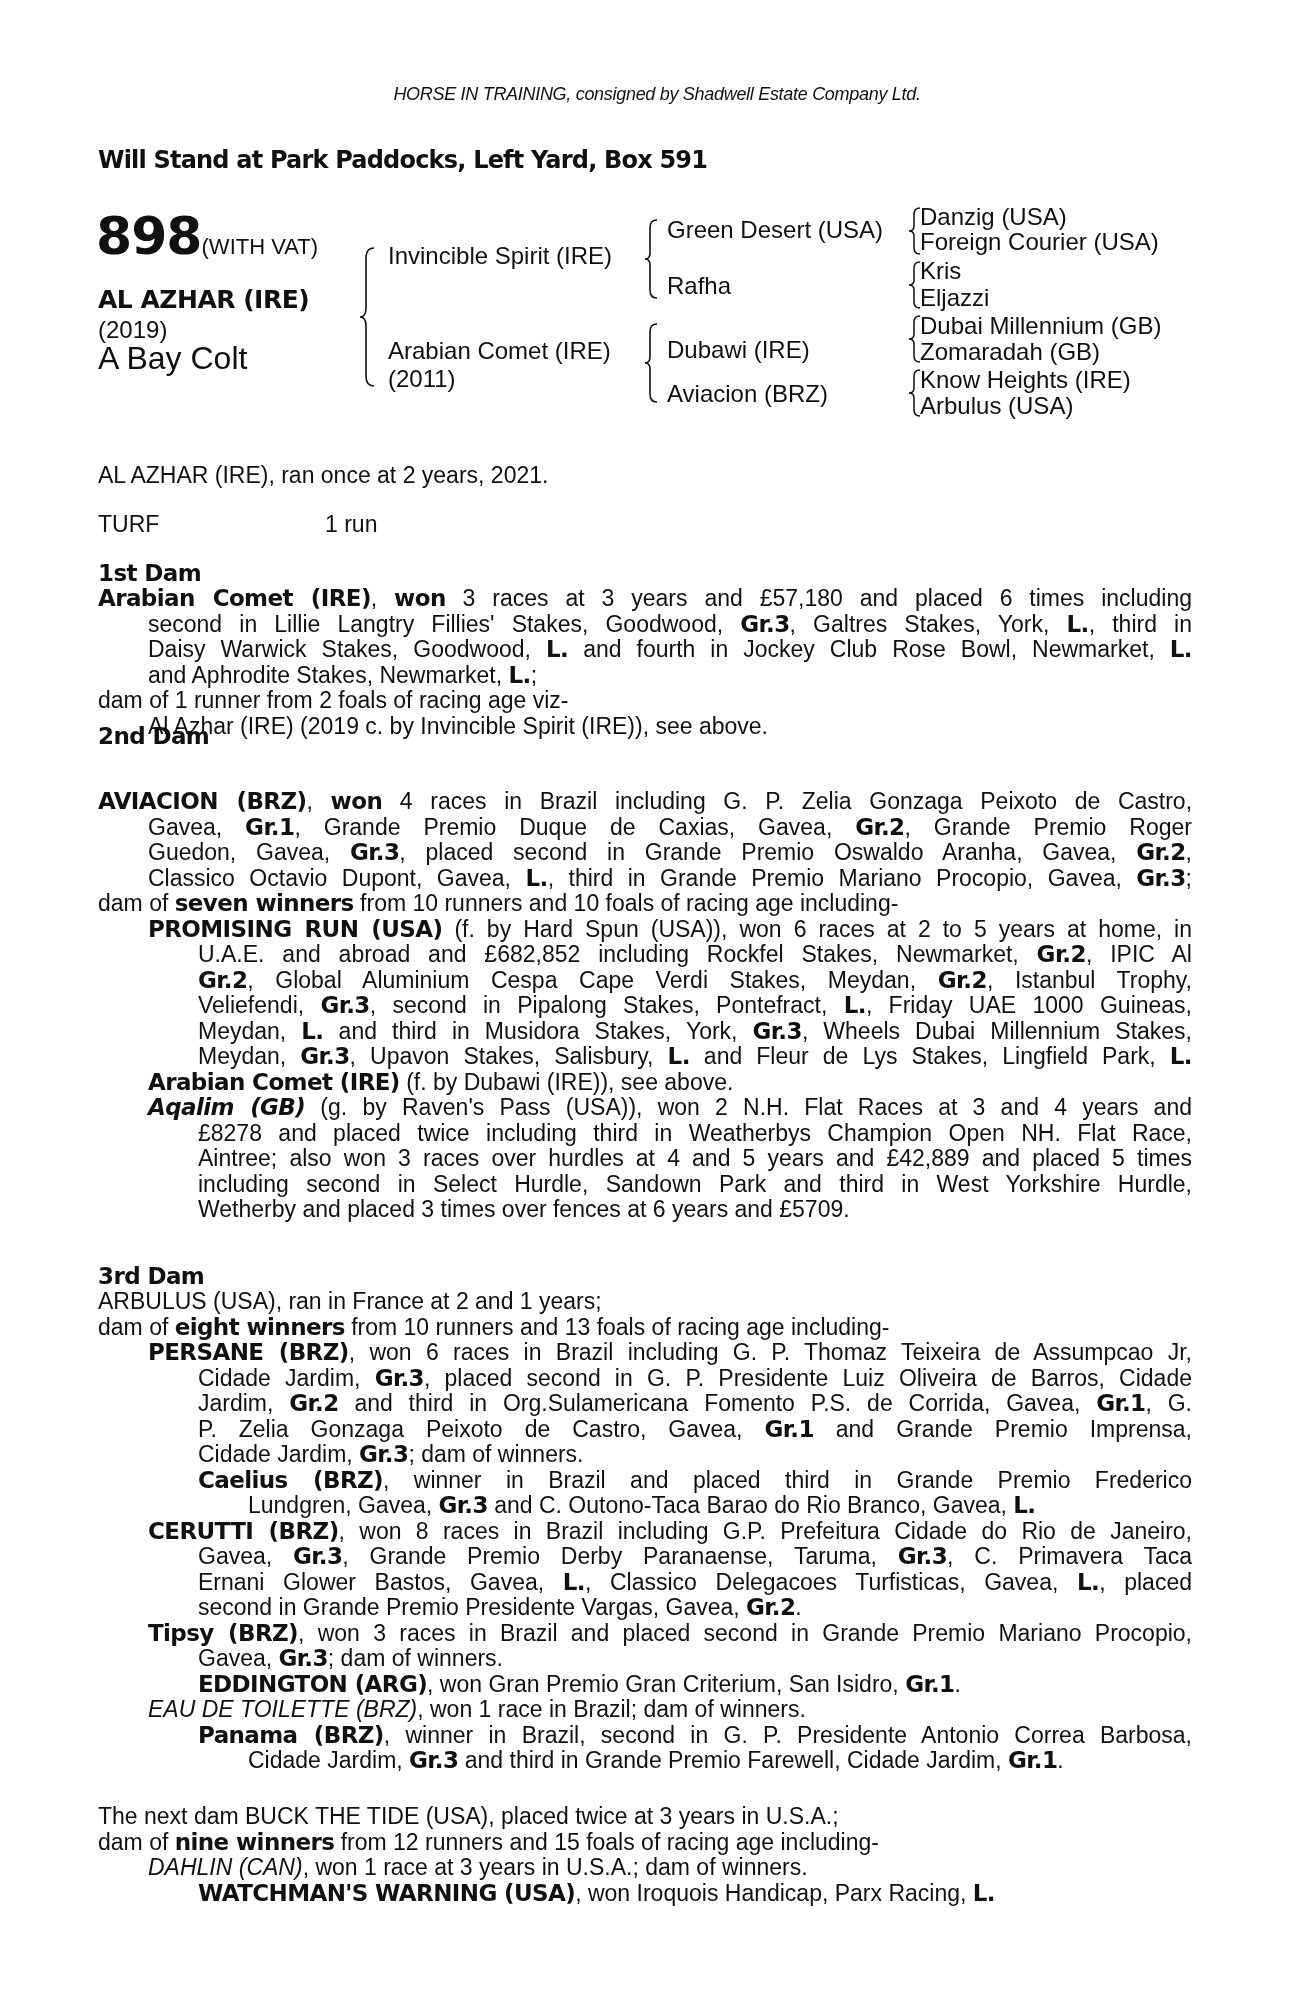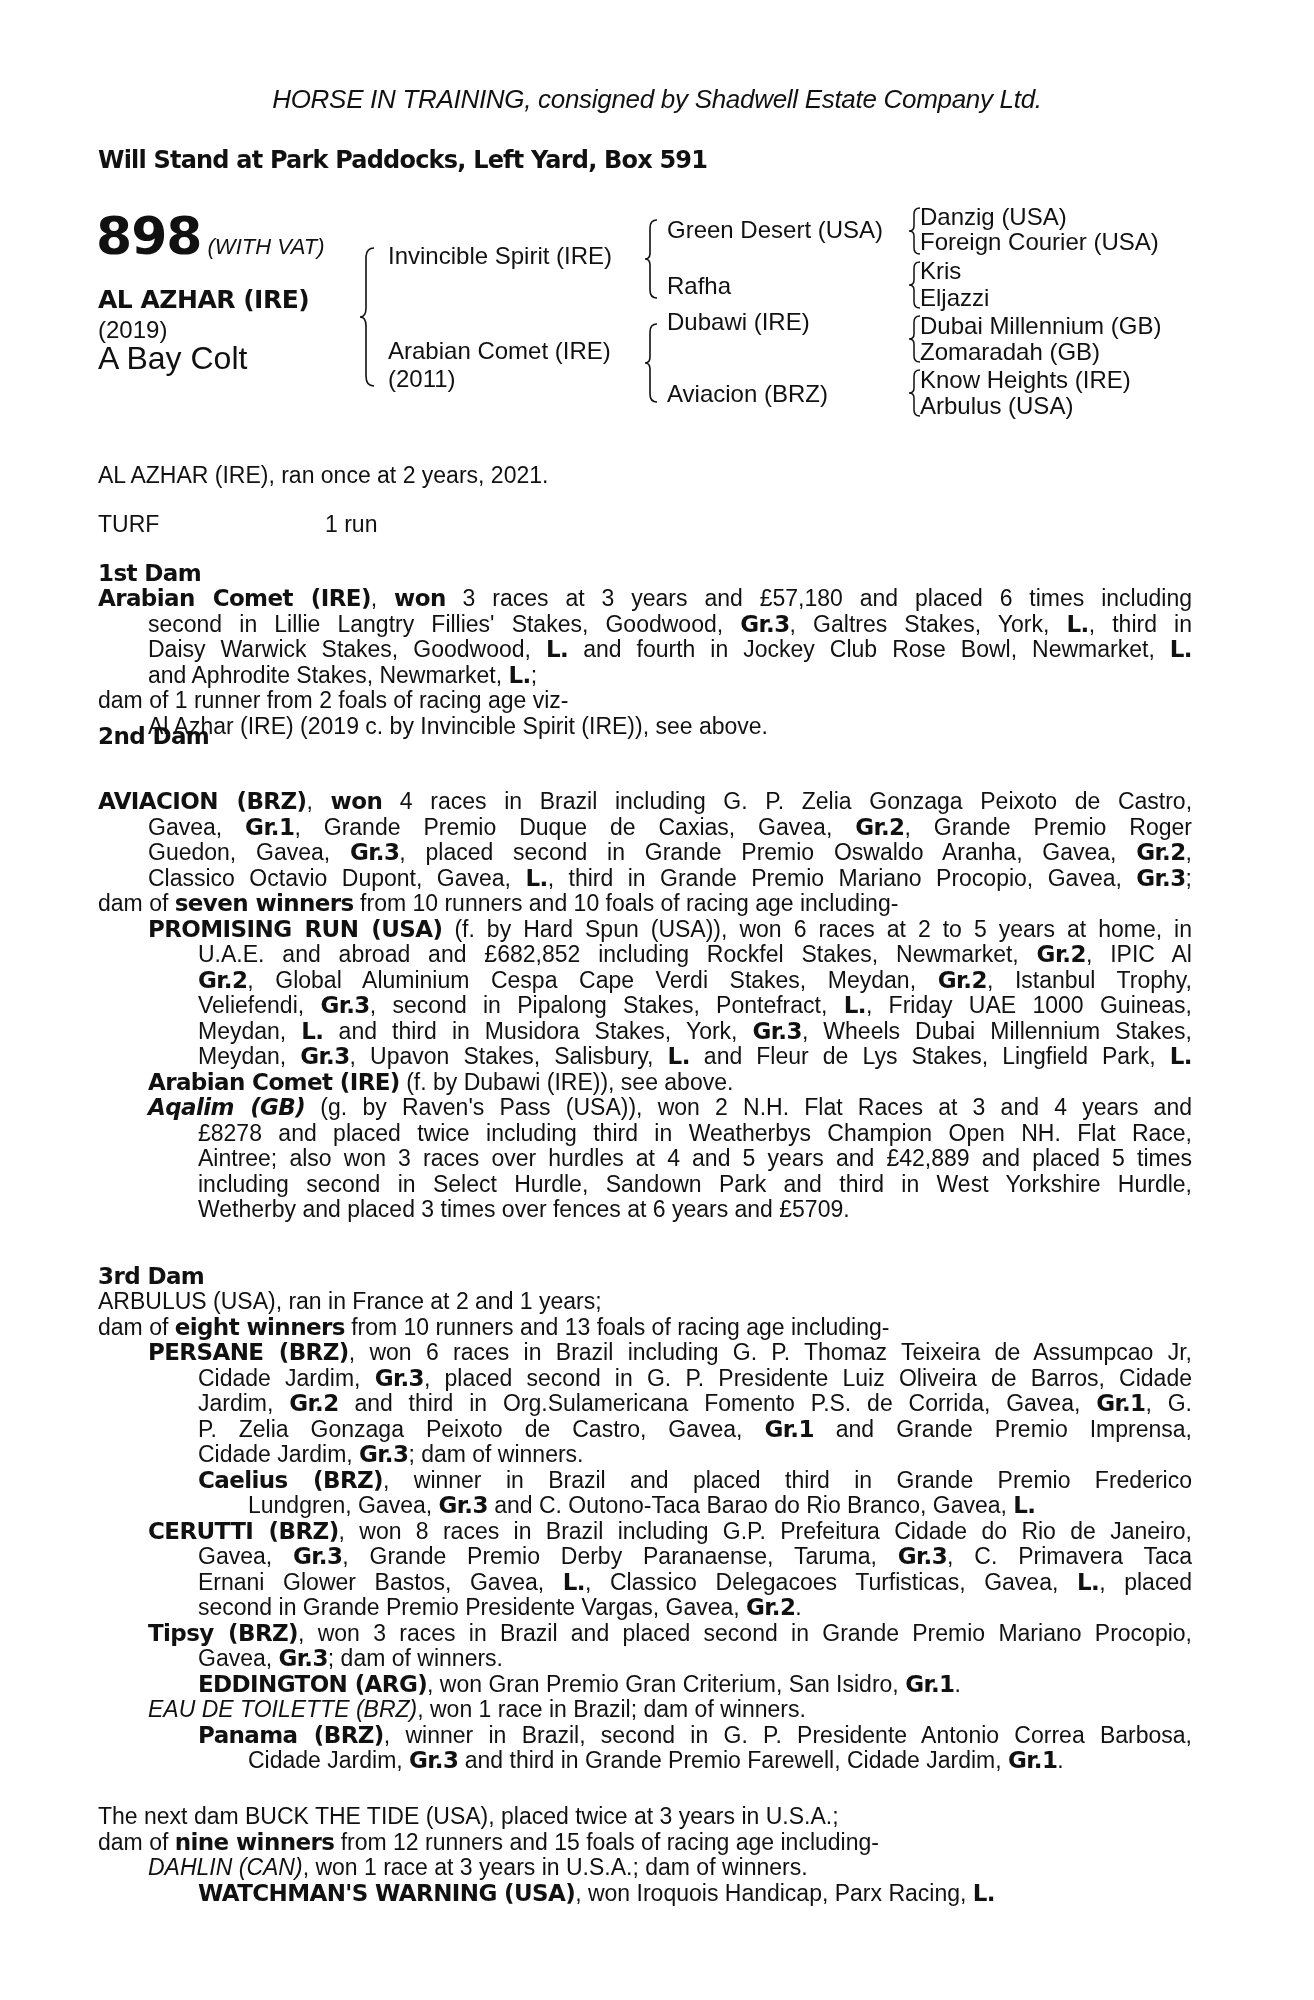--- a/index.html
+++ b/index.html
@@ -1,25 +1,25 @@
 <!DOCTYPE html>
 <html><head>
 <meta charset="utf-8">
 <style>
   html, body { margin: 0; padding: 0; background: #ffffff; }
   body { width: 1314px; height: 2000px; position: relative; overflow: hidden;
          font-family: "Liberation Sans", sans-serif; color: #111; }
   .abs { position: absolute; }
   .header-title { top: 84px; left: 0; width: 1314px; text-align: center; font-style: italic;
-                  font-size: 26px; letter-spacing: -0.3px; }
+                  font-size: 18px; letter-spacing: -0.3px; }
   .location { top: 146px; left: 98px; font-weight: bold; font-size: 24px; font-family: "DejaVu Sans", sans-serif;
               letter-spacing: -0.8px; }
   .lot { top: 206px; left: 96px; }
   .lot-num { font-family: "DejaVu Sans", sans-serif; font-weight: bold; font-size: 52px; letter-spacing: -1px; }
-  .lot-vat { font-size: 22px; margin-left: 6px; font-style: italic; }
+  .lot-vat { font-size: 22px; margin-left: 0; }
   .horse-name { top: 285px; left: 98px; font-family: "DejaVu Sans", sans-serif; font-weight: bold; font-size: 25px; letter-spacing: -0.5px; }
   .horse-year { top: 316px; left: 98px; font-size: 24px; }
   .horse-desc { top: 340px; left: 98px; font-size: 32px; }
   .ped { font-size: 24px; white-space: nowrap; }
   .brace { position: absolute; }
   .body-text { font-size: 23px; line-height: 25.5px; }
   .para { position: absolute; left: 98px; width: 1094px; }
   .line { display: block; text-align: justify; text-align-last: justify; white-space: nowrap; }
   .line.last { text-align-last: left; }
   .ind1 { padding-left: 50px; }
@@ -52,21 +52,21 @@
   <div class="abs ped" style="left:388px;top:365px">(2011)</div>
 
   <svg class="brace" style="left:644px;top:218px" width="16" height="82">
     <path d="M13 2 Q6 2 6 10 L6 35 Q6 41 1 41 Q6 41 6 47 L6 72 Q6 80 13 80" fill="none" stroke="#111" stroke-width="1.6"></path>
   </svg>
   <svg class="brace" style="left:644px;top:322px" width="16" height="82">
     <path d="M13 2 Q6 2 6 10 L6 35 Q6 41 1 41 Q6 41 6 47 L6 72 Q6 80 13 80" fill="none" stroke="#111" stroke-width="1.6"></path>
   </svg>
   <div class="abs ped" style="left:667px;top:216px">Green Desert (USA)</div>
   <div class="abs ped" style="left:667px;top:272px">Rafha</div>
-  <div class="abs ped" style="left:667px;top:308px">Dubawi (IRE)</div>
+  <div class="abs ped" style="left:667px;top:336px">Dubawi (IRE)</div>
   <div class="abs ped" style="left:667px;top:380px">Aviacion (BRZ)</div>
 
   <svg class="brace" style="left:908px;top:206px" width="14" height="50">
     <path d="M12 2 Q6 2 6 8 L6 20 Q6 25 1 25 Q6 25 6 30 L6 42 Q6 48 12 48" fill="none" stroke="#111" stroke-width="1.5"></path>
   </svg>
   <svg class="brace" style="left:908px;top:260px" width="14" height="50">
     <path d="M12 2 Q6 2 6 8 L6 20 Q6 25 1 25 Q6 25 6 30 L6 42 Q6 48 12 48" fill="none" stroke="#111" stroke-width="1.5"></path>
   </svg>
   <svg class="brace" style="left:908px;top:314px" width="14" height="50">
     <path d="M12 2 Q6 2 6 8 L6 20 Q6 25 1 25 Q6 25 6 30 L6 42 Q6 48 12 48" fill="none" stroke="#111" stroke-width="1.5"></path>

